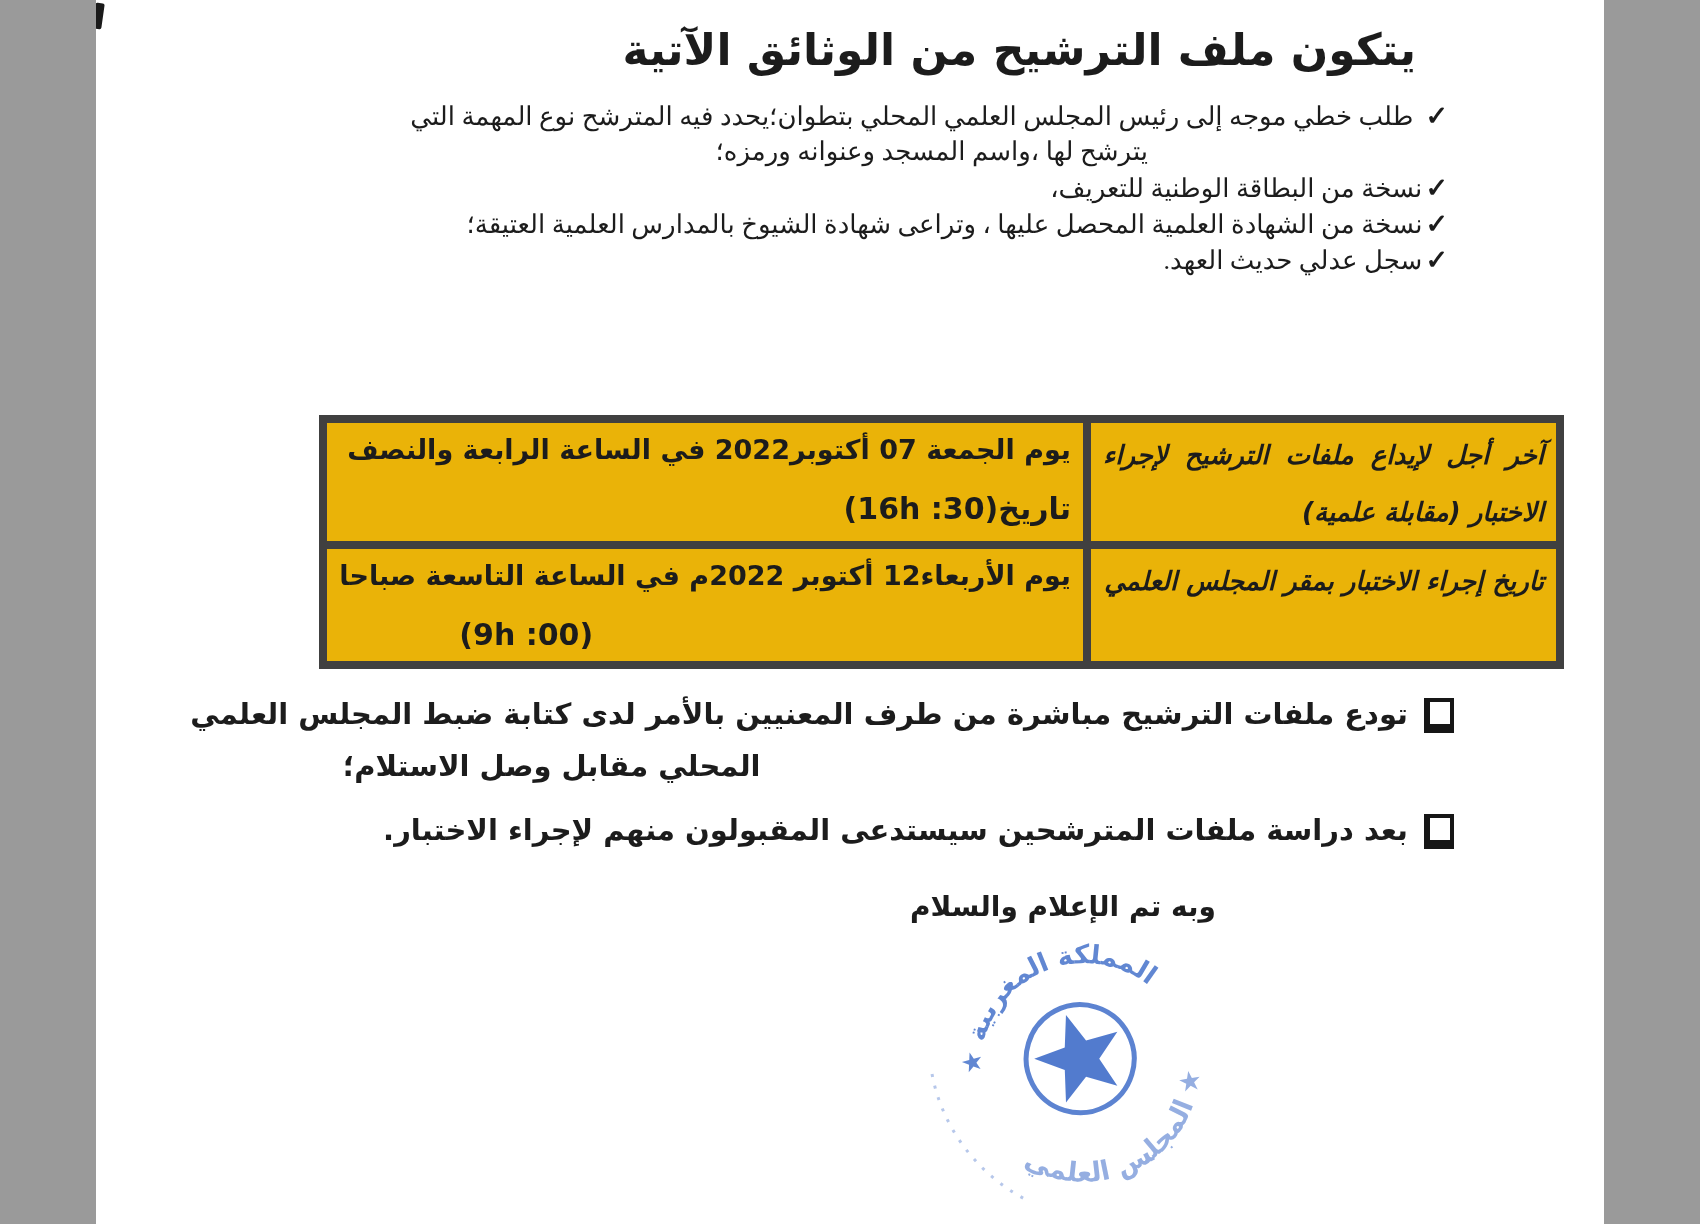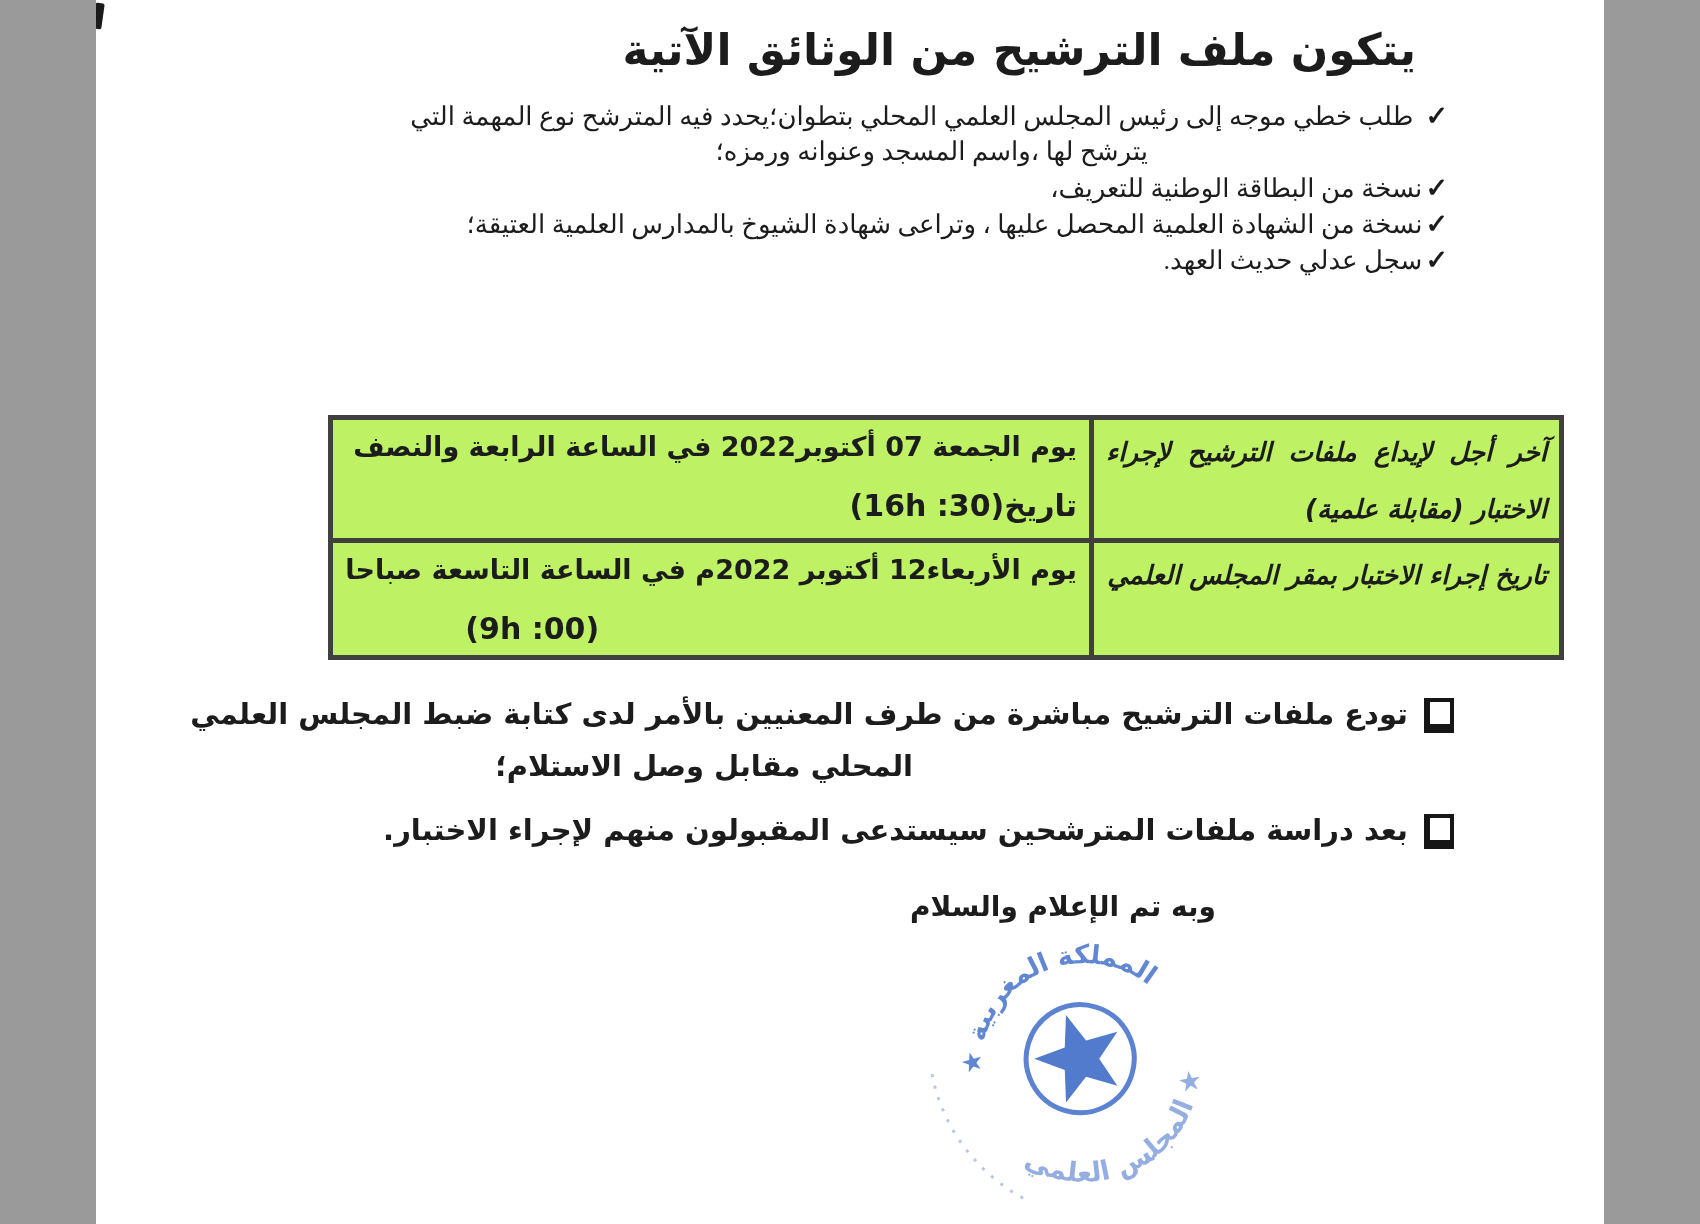--- a/index.html
+++ b/index.html
@@ -18,34 +18,34 @@
 
   
   .checklist { position:absolute; top:98px; right:156px; font-size:26px;font-family:Liberation Serif, serif; }
   .chk-line  { white-space:nowrap; line-height:36px; height:36px; }
   .chk-mark  { font-size:27px; font-weight:bold; margin-left:3px; }
   .chk-mark.spaced { margin-left:12px; }
   .chk-cont  { margin-right:300px; } 
 
   
   .docs-table { position:absolute; top:415px; right:40px; border-collapse:collapse; }
-  .docs-table td { border:5px solid #404040; vertical-align:top; background:#bef264; }
+  .docs-table td { border:8px solid #404040; vertical-align:top; background:#eab308; }
   .cell-label {
     width:441px; padding:4px 12px 0 12px; font-weight:bold; font-size:26px;
     line-height:57px; text-align:justify; height:108px;font-style:italic;
   }
   .cell-label .nowrap { white-space:nowrap; }
   .cell-value { width:626px; padding:4px 12px 0 12px; font-weight:bold; height:108px; }
   .value-l1 { white-space:nowrap; font-size:27px; line-height:46px; }
   .value-l2 { margin-top:14px; font-size:30px; line-height:44px; text-align:right; }
   .value-l2.indented { padding-left:0; padding-right:0; margin-left:120px; text-align:left; }
   .time-ltr { direction:ltr; unicode-bidi:isolate; display:inline-block; }
 
   
-  .notes { position:absolute; top:688px; right:150px; font-size:29px; font-weight:bold; }
+  .notes { position:absolute; top:688px; right:150px; font-size:29px; font-weight:bold;text-align:center; }
   .note  { display:flex; align-items:flex-start; margin-bottom:12px; }
   .sq-bullet {
     flex:0 0 auto; width:20px; height:22px; margin:10px 0 0 16px;
     border:4px solid #161616; border-bottom-width:9px; border-left-width:6px;
     background:#fff;
   }
   .note-text { line-height:52px; }
   .note-l1 { white-space:nowrap; }
   .note-l2 { margin-right:495px; white-space:nowrap; }
 

